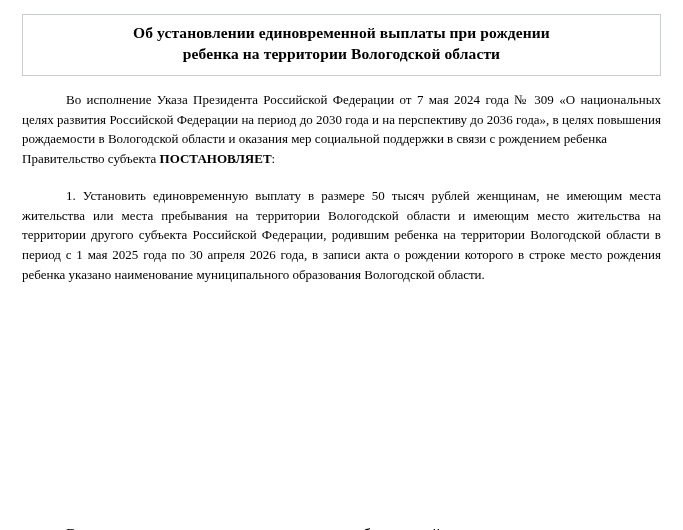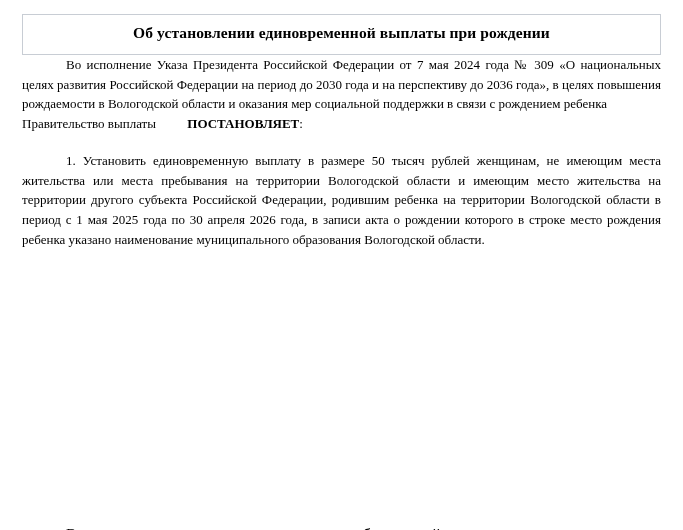--- a/index.html
+++ b/index.html
@@ -18,21 +18,21 @@
     width: 683px;
     height: 530px;
     box-sizing: border-box;
     padding: 14px 22px 0 22px;
     position: relative;
   }
   .title-box {
     border: 1px solid #c8cdd4;
     box-sizing: border-box;
     padding: 8px 26px 10px 26px;
-    margin: 0 0 0 0;
+    margin: 0 0 14px 0;
   }
   .title-line {
     font-size: 15.5px;
     font-weight: bold;
     text-align: center;
     line-height: 1.35;
     letter-spacing: 0.1px;
   }
   .para {
     font-size: 13px;
@@ -45,21 +45,20 @@
     text-indent: 44px;
   }
   .para + .para {
     margin-top: 0px;
   }
   .gap {
     height: 17px;
   }
   .bold {
     font-weight: bold;
-    margin-left: 28px;
   }
   .clipped {
     position: absolute;
     left: 22px;
     right: 22px;
     bottom: -6px;
     font-size: 15.5px;
     line-height: 1.52;
     text-align: justify;
     text-indent: 44px;
@@ -67,25 +66,26 @@
     height: 14px;
   }
 </style>
 </head>
 <body>
 
 <div class="page">
 
   <div class="title-box">
     <div class="title-line">Об установлении единовременной выплаты  при рождении</div>
+    <div class="title-line">ребенка на территории Вологодской области</div>
   </div>
 
   <p class="para indent">Во исполнение Указа Президента Российской Федерации от 7 мая 2024 года № 309 «О национальных целях развития Российской Федерации на период до 2030 года и на перспективу до 2036 года», в целях повышения рождаемости в Вологодской области и оказания мер социальной поддержки в связи с рождением ребенка</p>
 
-  <p class="para"><span>Правительство выплаты </span><span class="bold">ПОСТАНОВЛЯЕТ</span><span>:</span></p>
+  <p class="para"><span>Правительство субъекта </span><span class="bold">ПОСТАНОВЛЯЕТ</span><span>:</span></p>
 
   <div class="gap"></div>
 
   <p class="para indent">1. Установить единовременную выплату в размере 50 тысяч рублей женщинам, не имеющим места жительства или места пребывания на территории Вологодской области и имеющим место жительства на территории другого субъекта Российской Федерации, родившим ребенка на территории Вологодской области в период с 1 мая 2025 года по 30 апреля 2026 года, в записи акта о рождении которого в строке место рождения ребенка указано наименование муниципального образования Вологодской области.</p>
 
   <div class="clipped">В случае одновременного рождения двоих и более детей, в записи акта о</div>
 
 </div>
 
 </body></html>

